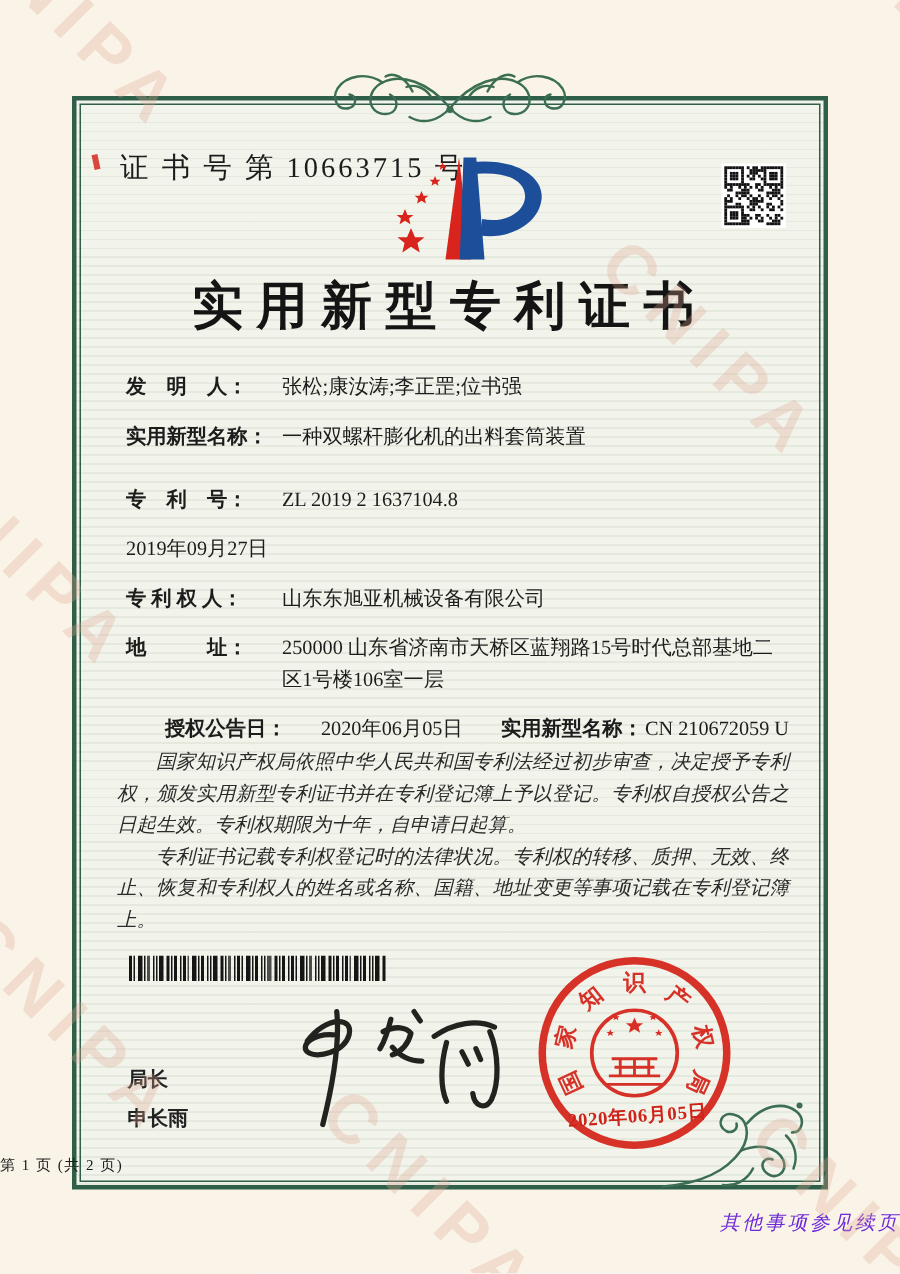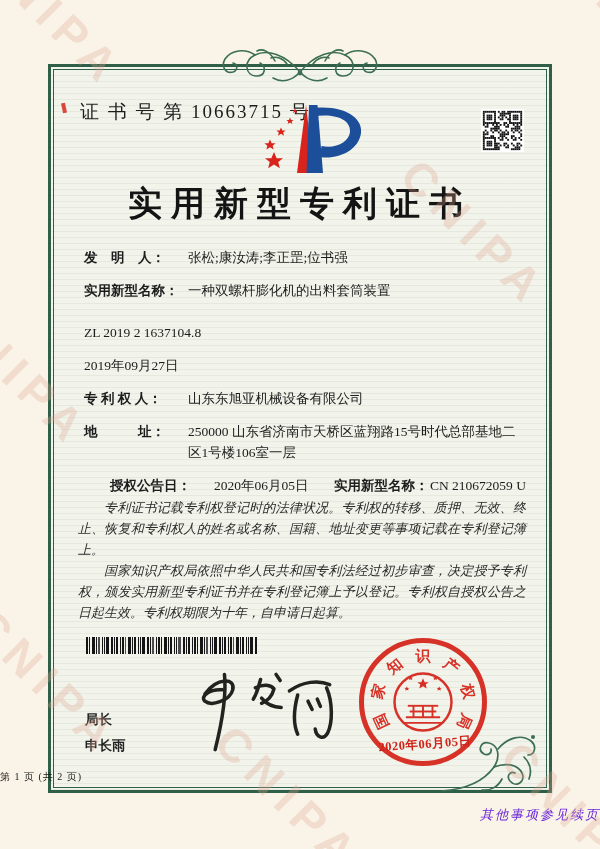--- a/index.html
+++ b/index.html
@@ -404,20 +404,21 @@
   <div class="fields">
     <div class="field-row">
       <span class="field-label">发　明　人：</span>
       <span class="field-value">张松;康汝涛;李正罡;位书强</span>
     </div>
     <div class="field-row r1">
       <span class="field-label">实用新型名称：</span>
       <span class="field-value">一种双螺杆膨化机的出料套筒装置</span>
     </div>
     <div class="field-row">
+      <span class="field-label">专　利　号：</span>
       <span class="field-value">ZL 2019 2 1637104.8</span>
     </div>
     <div class="field-row">
       <span class="field-value">2019年09月27日</span>
     </div>
     <div class="field-row">
       <span class="field-label">专 利 权 人：</span>
       <span class="field-value">山东东旭亚机械设备有限公司</span>
     </div>
     <div class="field-row">
@@ -430,22 +431,22 @@
         <span>2020年06月05日</span>
       </span>
       <span class="grant-pair2">
         <span class="field-label">实用新型名称：</span>
         <span>CN 210672059 U</span>
       </span>
     </div>
   </div>
 
   <div class="paras">
+    <p>国家知识产权局依照中华人民共和国专利法经过初步审查，决定授予专利权，颁发实用新型专利证书并在专利登记簿上予以登记。专利权自授权公告之日起生效。专利权期限为十年，自申请日起算。</p>
     <p>专利证书记载专利权登记时的法律状况。专利权的转移、质押、无效、终止、恢复和专利权人的姓名或名称、国籍、地址变更等事项记载在专利登记簿上。</p>
-    <p>国家知识产权局依照中华人民共和国专利法经过初步审查，决定授予专利权，颁发实用新型专利证书并在专利登记簿上予以登记。专利权自授权公告之日起生效。专利权期限为十年，自申请日起算。</p>
   </div>
 
   <svg class="barcode" id="barcode" viewBox="0 0 176 17" preserveAspectRatio="none">
       <rect x="1" y="0" width="2" height="17" fill="#151515"></rect>
       <rect x="4" y="0" width="1" height="17" fill="#151515"></rect>
       <rect x="7" y="0" width="3" height="17" fill="#151515"></rect>
       <rect x="11" y="0" width="1" height="17" fill="#151515"></rect>
       <rect x="13" y="0" width="2" height="17" fill="#4d4d4d"></rect>
       <rect x="17" y="0" width="1" height="17" fill="#151515"></rect>
       <rect x="19" y="0" width="1" height="17" fill="#151515"></rect>

